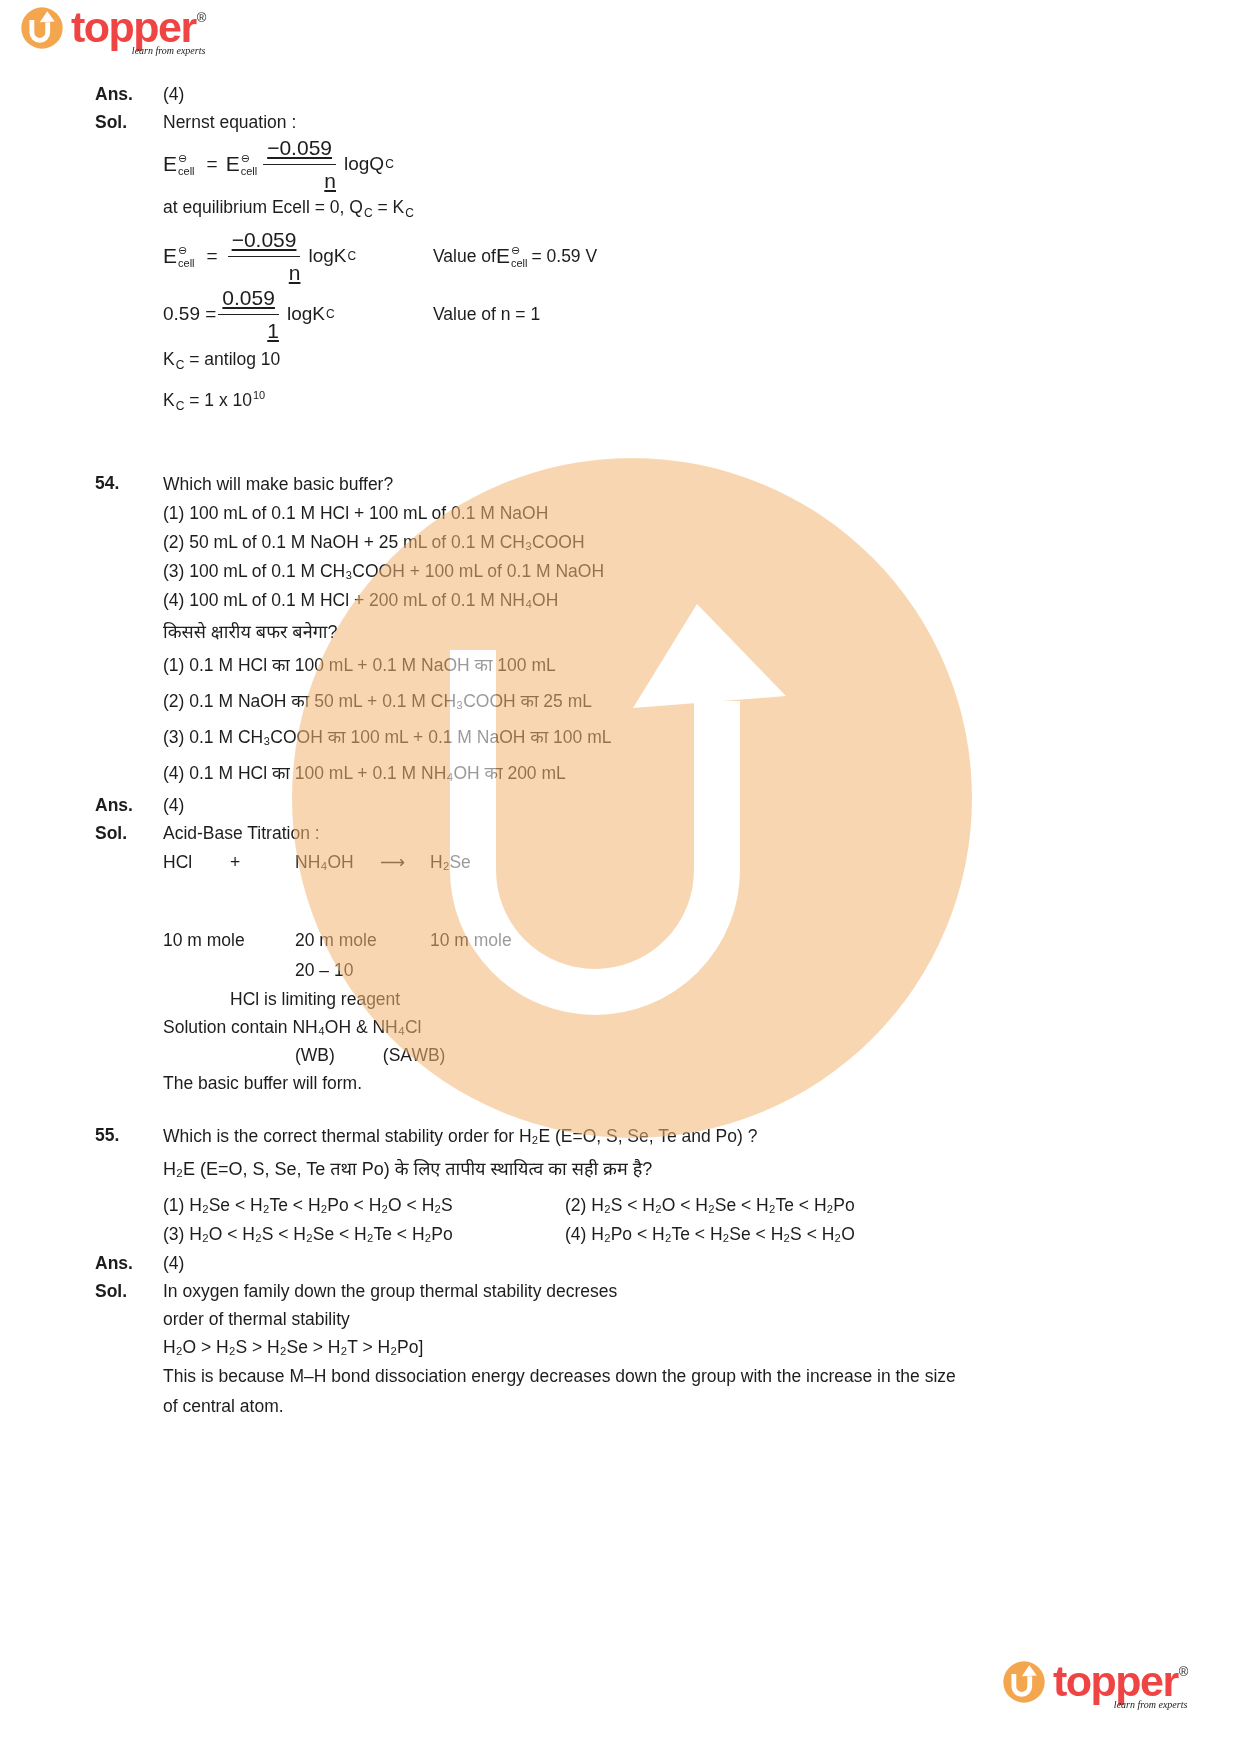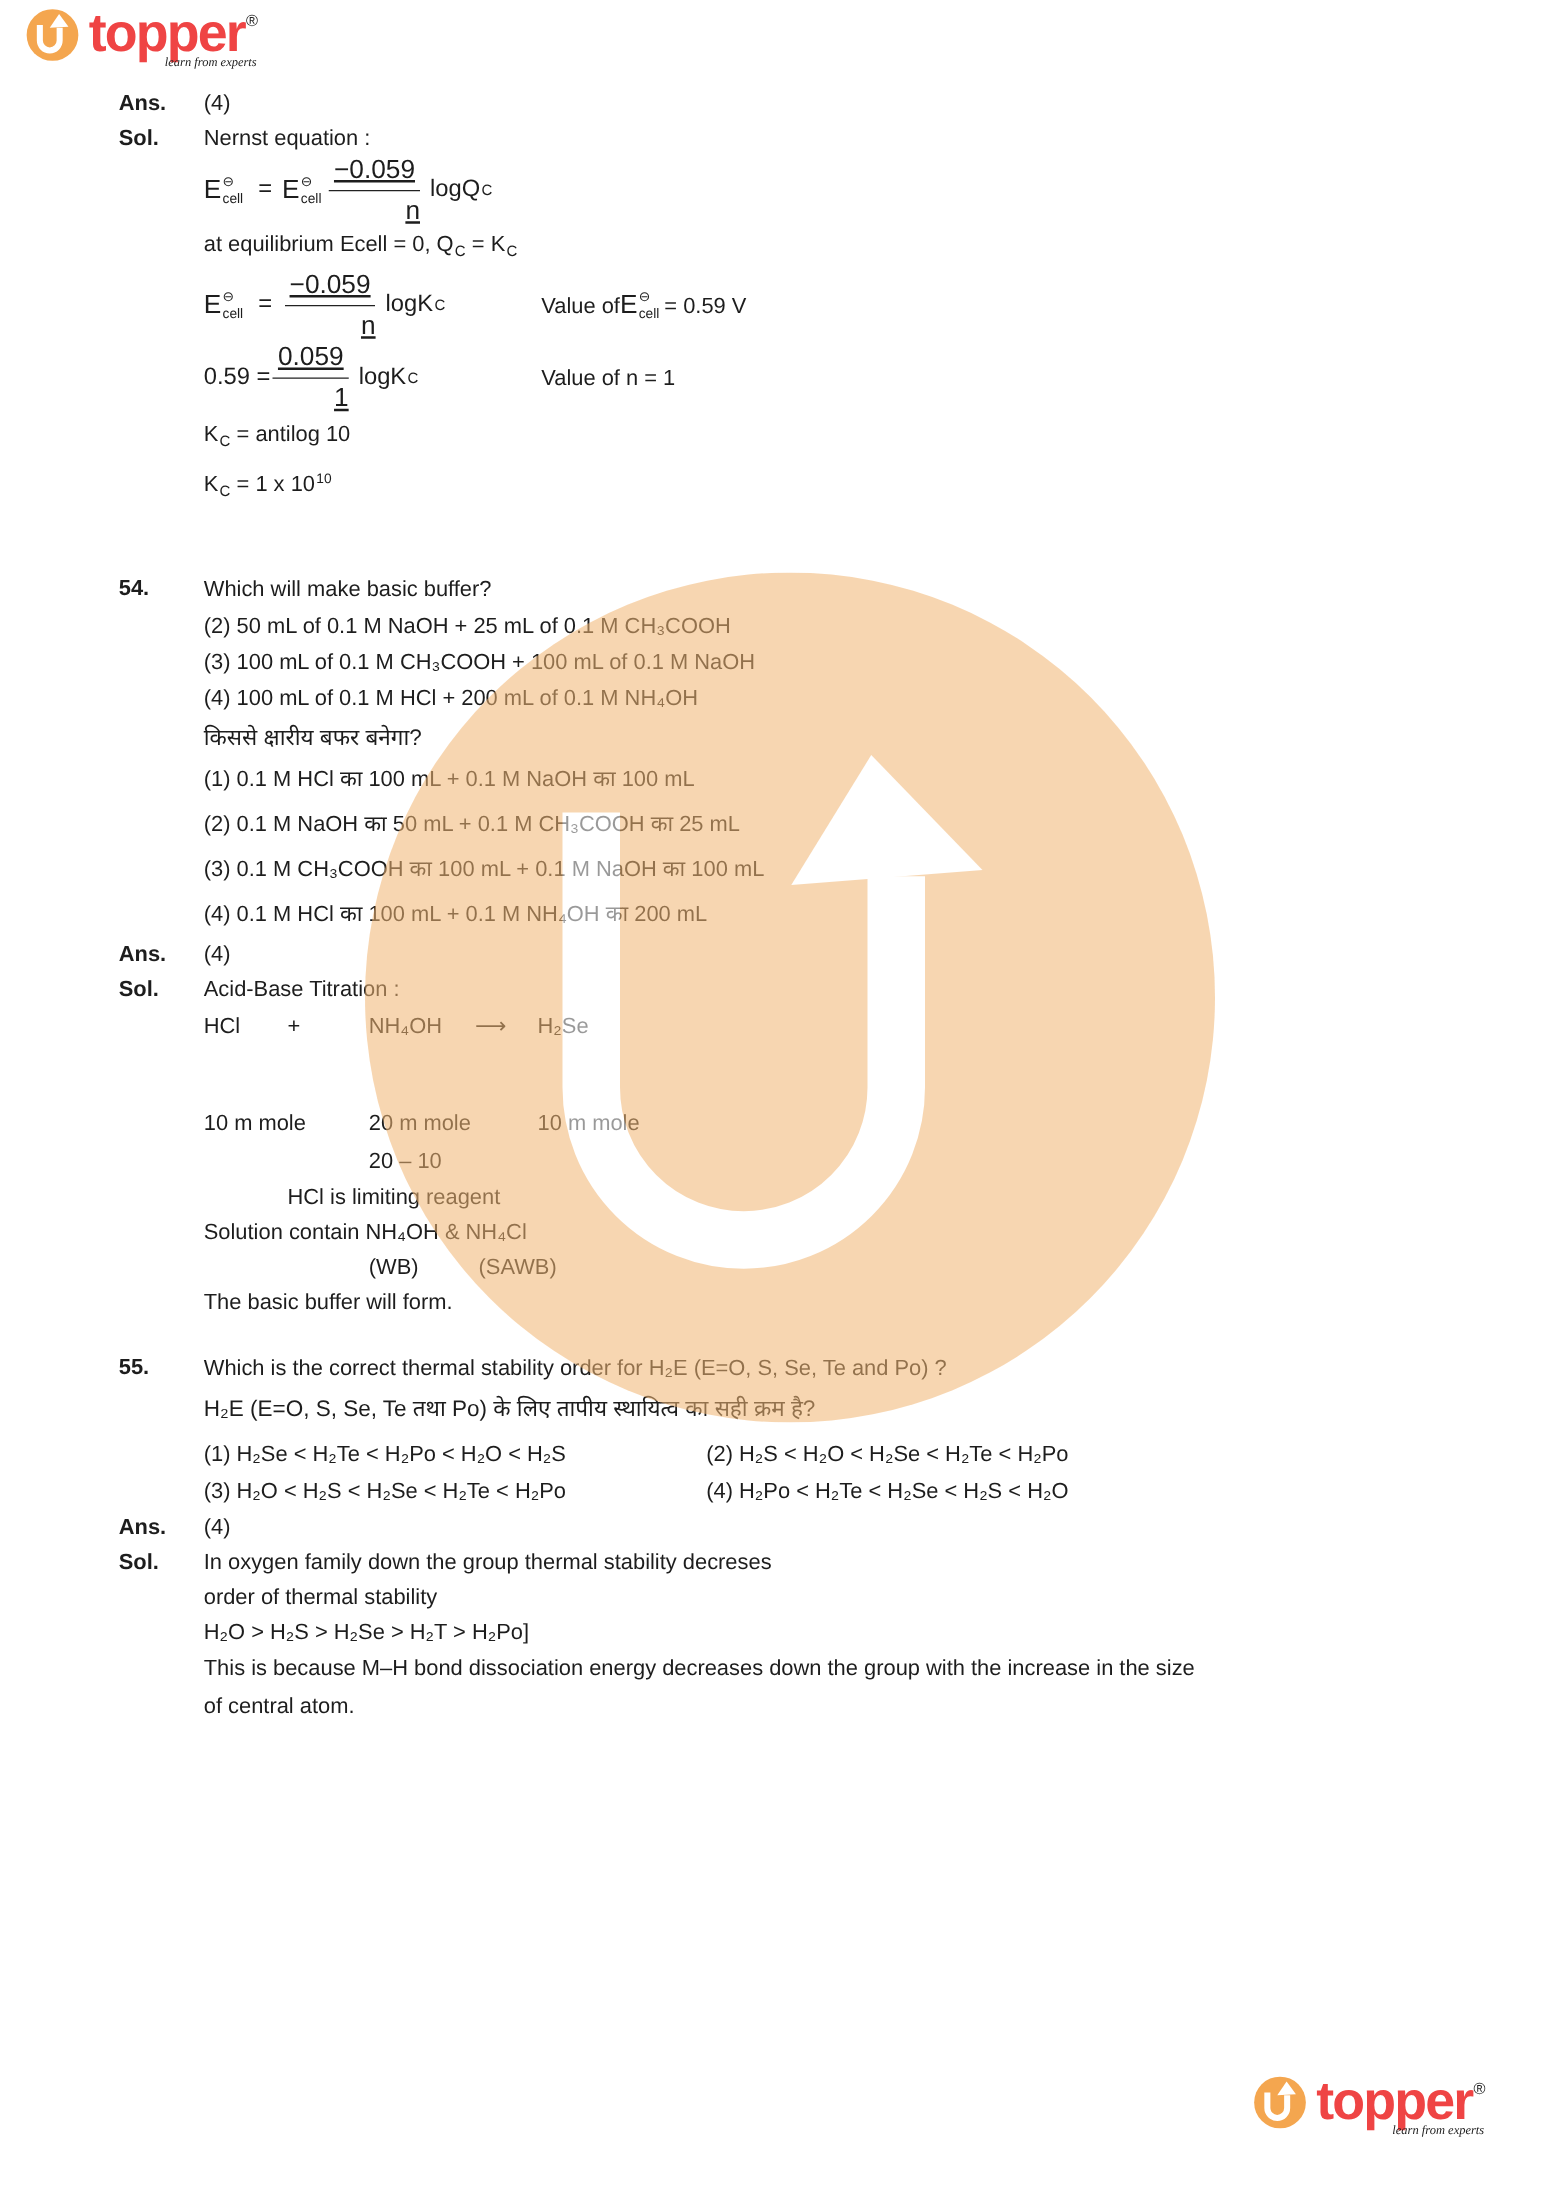--- a/index.html
+++ b/index.html
@@ -15,21 +15,21 @@
   .tagline{font-family:"Liberation Serif","DejaVu Serif",serif;font-style:italic;
            font-size:10px;text-align:right;margin-top:-3px;color:#222;}
   .logo-top{left:20px;top:6px;}
   .logo-bottom{left:1002px;top:1660px;}
 
   
   .watermark{position:absolute;left:292px;top:458px;width:680px;height:680px;
              opacity:0.55;pointer-events:none;z-index:5;}
 
   
-  .doc{position:absolute;left:95px;top:68px;width:1090px;font-size:17.5px;}
+  .doc{position:absolute;left:95px;top:80px;width:1090px;font-size:17.5px;}
   .r{display:flex;line-height:28px;}
   .lab{width:68px;font-weight:700;flex:none;}
   .val{flex:1;}
   .line28{line-height:28px;}
   .line30{line-height:30px;}
   .line36{line-height:36px;}
   .hi{font-size:18px;}
 
   
   .eqline{position:relative;display:flex;align-items:center;height:52px;margin:2px 0;
@@ -192,20 +192,21 @@
       <div class="lab"></div>
       <div class="val"><span>K</span><span class="csub">C</span><span> = 1 x 10</span><span class="sup10">10</span></div>
     </div>
 
     <div class="spacer48"></div>
 
     <div class="r">
       <div class="lab">54.</div>
       <div class="val">
         <div class="line30">Which will make basic buffer?</div>
+        <div class="opt">(1) 100 mL of 0.1 M HCl + 100 mL of 0.1 M NaOH</div>
         <div class="opt">(2) 50 mL of 0.1 M NaOH + 25 mL of 0.1 M CH₃COOH</div>
         <div class="opt">(3) 100 mL of 0.1 M CH₃COOH + 100 mL of 0.1 M NaOH</div>
         <div class="opt">(4) 100 mL of 0.1 M HCl + 200 mL of 0.1 M NH₄OH</div>
         <div class="hi hi-q">किससे क्षारीय बफर बनेगा?</div>
         <div class="hi-opt">(1) 0.1 M HCl का  100 mL + 0.1 M NaOH का  100 mL</div>
         <div class="hi-opt">(2) 0.1 M NaOH  का  50 mL +  0.1 M CH₃COOH का  25 mL</div>
         <div class="hi-opt">(3) 0.1 M CH₃COOH का  100 mL  + 0.1 M NaOH का  100 mL</div>
         <div class="hi-opt">(4) 0.1 M HCl  का  100 mL + 0.1 M NH₄OH का  200 mL</div>
       </div>
     </div>

